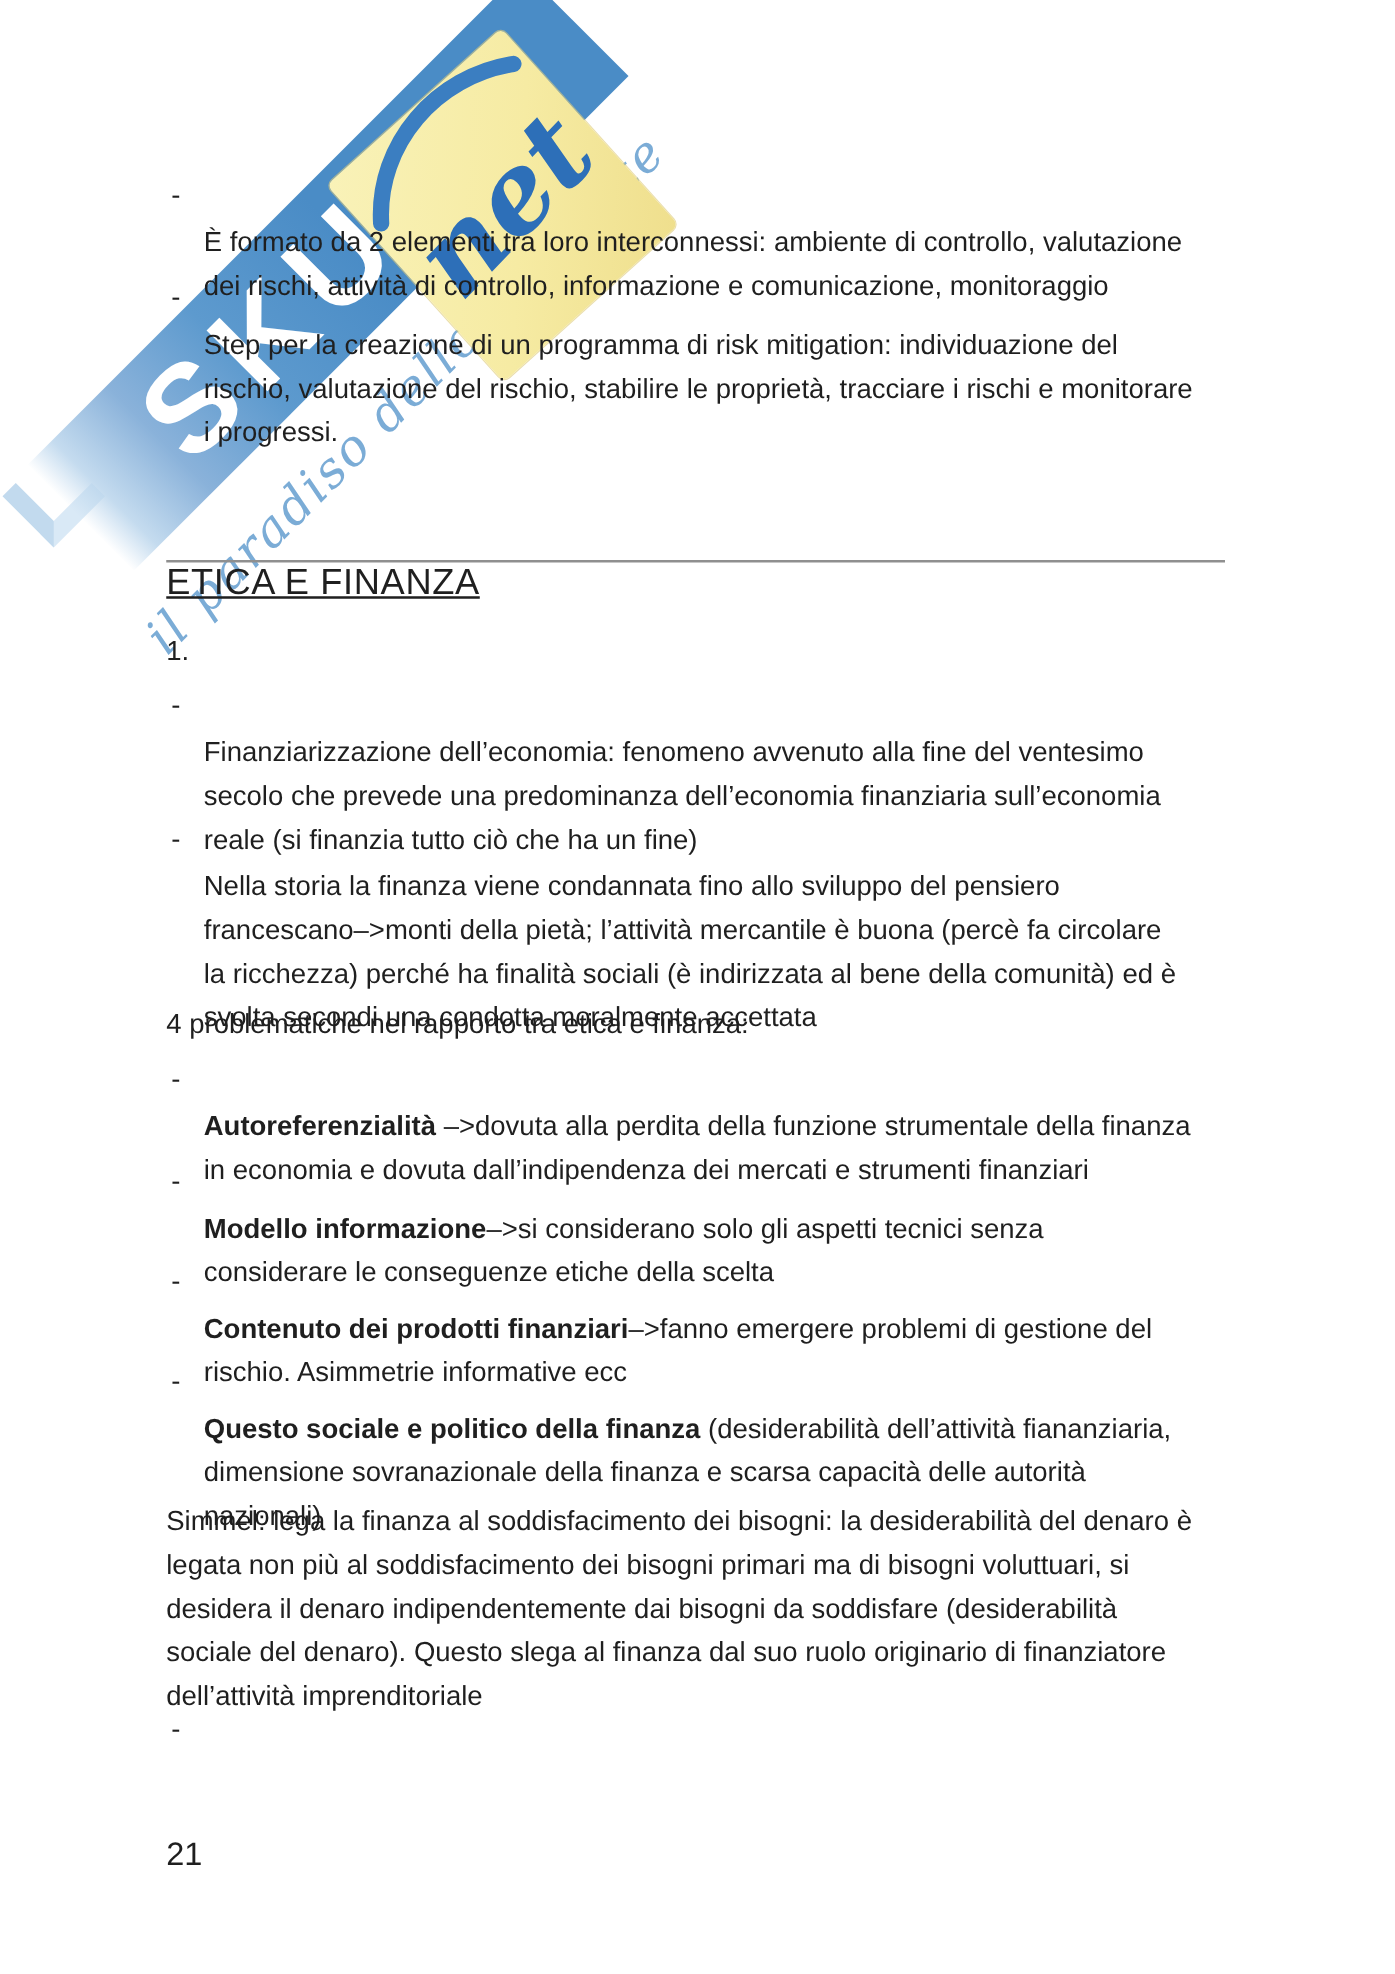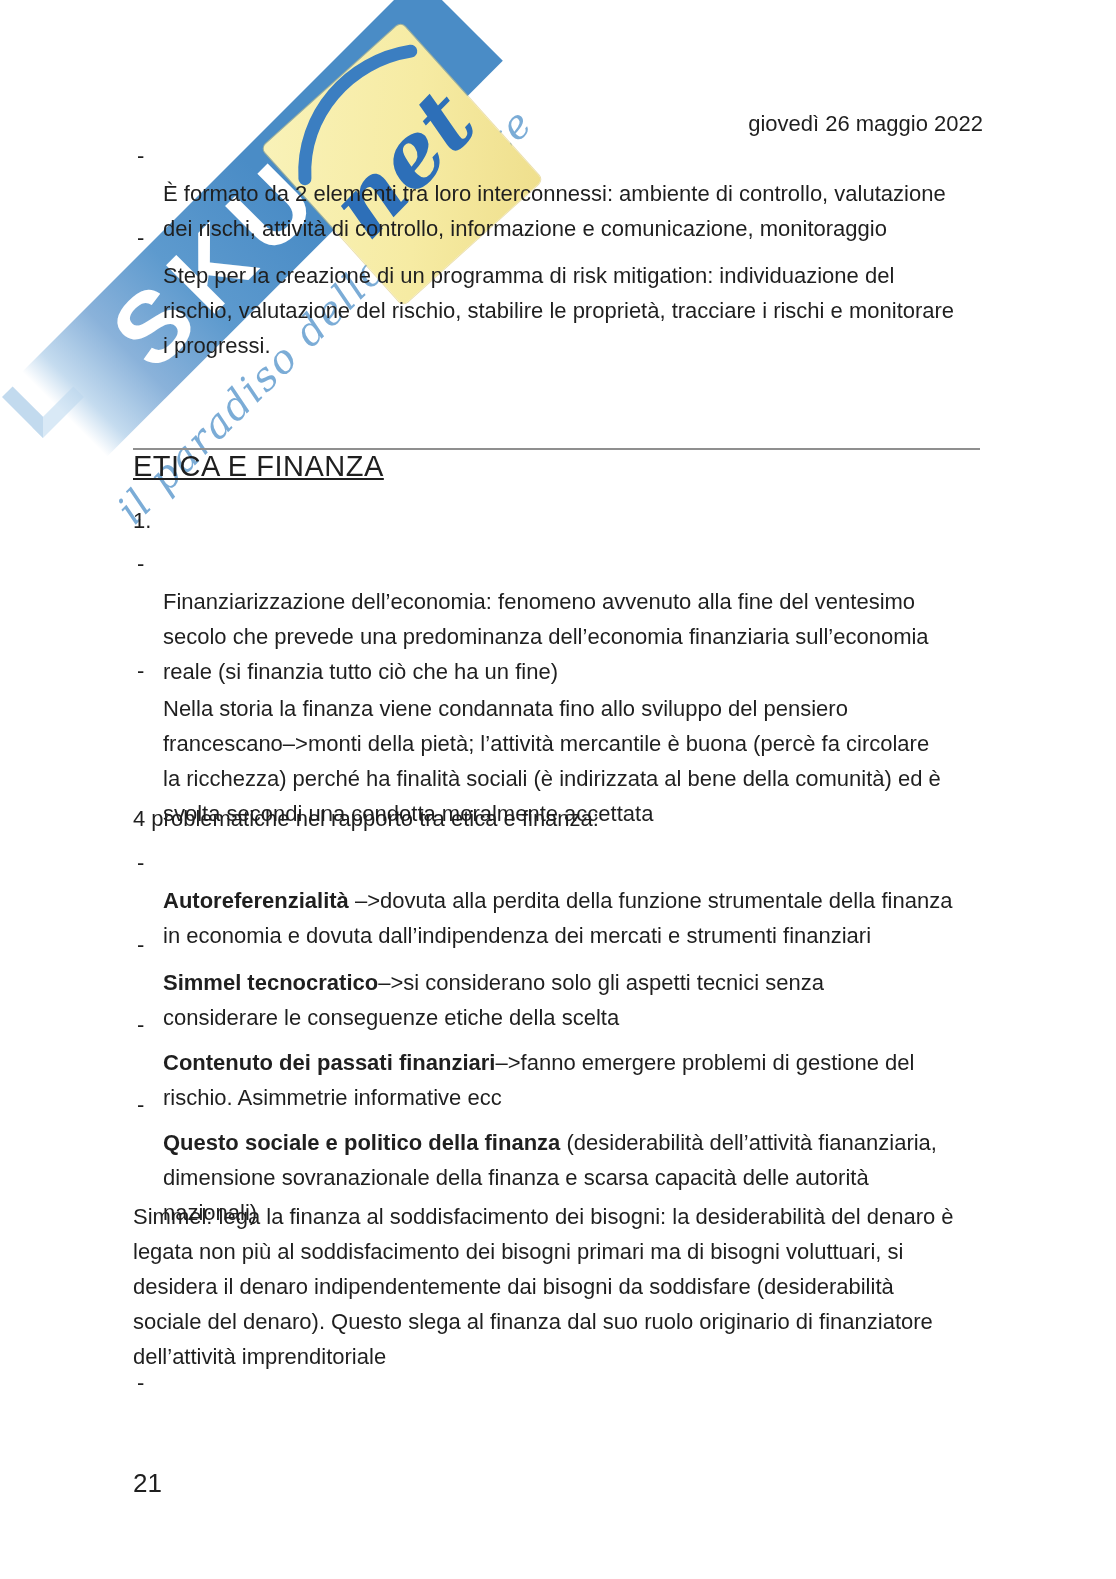--- a/index.html
+++ b/index.html
@@ -109,21 +109,20 @@
     <div class="wm-note">
       <svg class="wm-note-flourish" width="180" height="66" viewBox="0 0 180 66">
         <path d="M8 58 C 48 8, 120 0, 172 34" fill="none" stroke="#3b7ec1" stroke-width="13" stroke-linecap="round"></path>
       </svg>
       <span class="wm-note-script">net</span>
     </div>
   </div>
 
   <div class="content">
 
-    <div class="block date-line" style="top:106px">giovedì 26 maggio 2022</div>
 
     <div class="block bullet" style="top:141px">
       <span class="dash">-</span><span>È formato da 2 elementi tra loro interconnessi: ambiente di controllo, valutazione
 dei rischi, attività di controllo, informazione e comunicazione, monitoraggio</span>
     </div>
 
     <div class="block bullet" style="top:223px">
       <span class="dash">-</span><span>Step per la creazione di un programma di risk mitigation: individuazione del
 rischio, valutazione del rischio, stabilire le proprietà, tracciare i rischi e monitorare
 i progressi.</span>
@@ -149,26 +148,26 @@
     </div>
 
     <div class="block" style="top:801px">4 problematiche nel rapporto tra etica e finanza:</div>
 
     <div class="block bullet" style="top:848px">
       <span class="dash">-</span><span class="lead">Autoreferenzialità</span><span class="rest"> –&gt;dovuta alla perdita della funzione strumentale della finanza
 in economia e dovuta dall’indipendenza dei mercati e strumenti finanziari</span>
     </div>
 
     <div class="block bullet" style="top:930px">
-      <span class="dash">-</span><span class="lead">Simmel tecnocratico</span><span class="rest">–&gt;si considerano solo gli aspetti tecnici senza
+      <span class="dash">-</span><span class="lead">Modello informazione</span><span class="rest">–&gt;si considerano solo gli aspetti tecnici senza
 considerare le conseguenze etiche della scelta</span>
     </div>
 
     <div class="block bullet" style="top:1010px">
-      <span class="dash">-</span><span class="lead">Contenuto dei passati finanziari</span><span class="rest">–&gt;fanno emergere problemi di gestione del
+      <span class="dash">-</span><span class="lead">Contenuto dei prodotti finanziari</span><span class="rest">–&gt;fanno emergere problemi di gestione del
 rischio. Asimmetrie informative ecc</span>
     </div>
 
     <div class="block bullet" style="top:1090px">
       <span class="dash">-</span><span class="lead">Questo sociale e politico della finanza</span><span class="rest"> (desiderabilità dell’attività fiananziaria,
 dimensione sovranazionale della finanza e scarsa capacità delle autorità
 nazionali)</span>
     </div>
 
     <div class="block" style="top:1199px">Simmel: lega la finanza al soddisfacimento dei bisogni: la desiderabilità del denaro è

